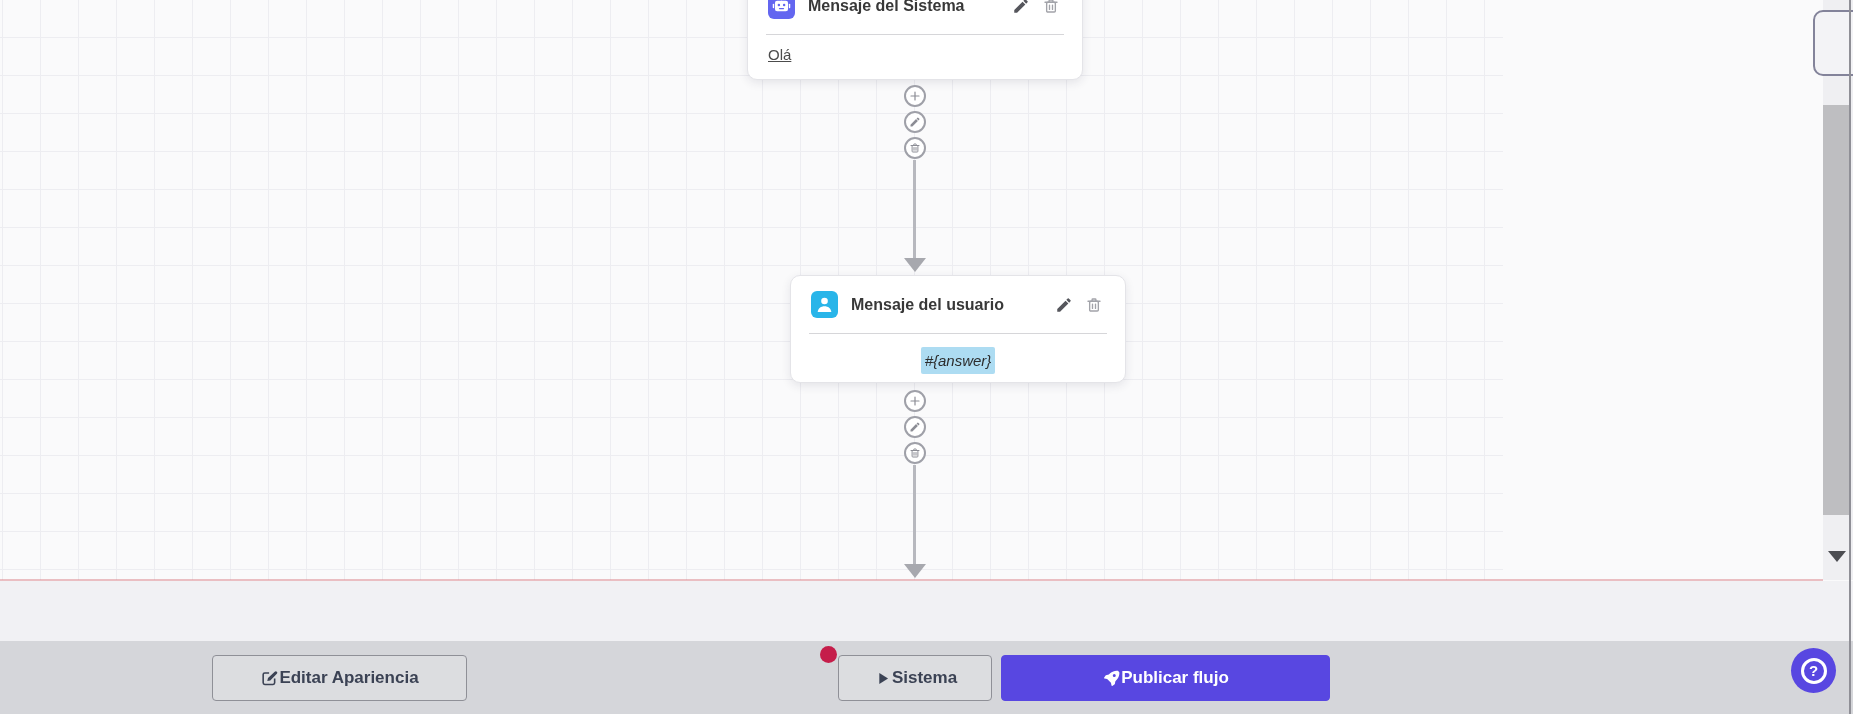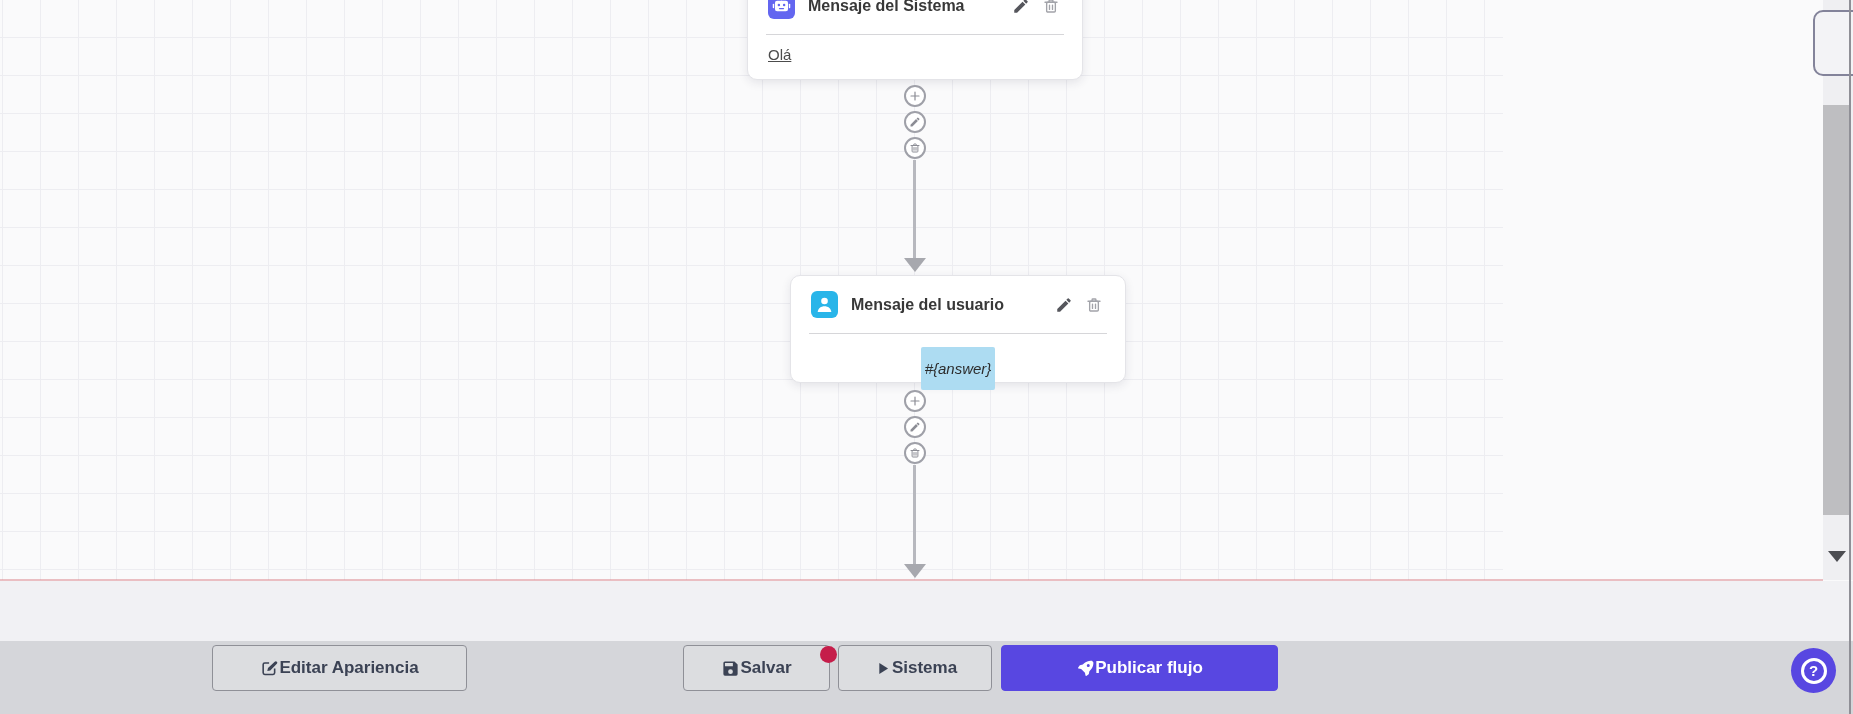--- a/index.html
+++ b/index.html
@@ -44,21 +44,21 @@
   .node-action { width: 18px; height: 18px; cursor: pointer; flex: 0 0 auto; }
   .node-action + .node-action { margin-left: 12px; }
   .node-action.edit { color: #55565c; }
   .node-action.del  { color: #a2a3a9; }
   .node-action svg { width: 100%; height: 100%; display: block; }
   .node-divider { height: 1px; background: #d6d6d9; margin: 0 18px; }
   .node-body { padding: 11px 20px 18px; font-size: 15px; color: #4c4c4c; text-decoration: underline; }
   .node-body.centered { text-align: center; padding-top: 13px; }
   .var-chip {
     display: inline-block; font-style: italic; color: #2c2c2c;
-    background: #addcf2; padding: 13px 4px; border-radius: 2px; font-size: 15px;
+    background: #addcf2; padding: 5px 4px; border-radius: 2px; font-size: 15px;
   }
 
   
   .connector-stack { position: absolute; left: 904px; width: 22px; display: flex; flex-direction: column; gap: 4px; }
   .connector-btn {
     width: 22px; height: 22px; border-radius: 50%; background: #ffffff;
     border: 2px solid #9fa0a8; color: #8c8d95; cursor: pointer;
     display: flex; align-items: center; justify-content: center;
   }
   .connector-btn svg { width: 12px; height: 12px; display: block; }
@@ -81,21 +81,21 @@
     position: absolute; left: 1813px; top: 10px; width: 52px; height: 66px;
     background: #f3f3f6; border: 2px solid #83839a; border-radius: 10px;
   }
   .window-edge { position: absolute; left: 1849px; top: 0; width: 2px; height: 714px; background: #8f8f96; }
 
   
   .strip { position: absolute; left: 0; top: 581px; width: 1853px; height: 60px; background: #f1f1f4; }
   .toolbar { position: absolute; left: 0; top: 641px; width: 1853px; height: 73px; background: #d5d6da; }
 
   .tb-btn {
-    position: absolute; top: 4px; height: 46px;
+    position: absolute; top: 14px; height: 46px;
     display: flex; align-items: center; justify-content: center; 
     background: #dcdde0; border: 1px solid #8f9097; border-radius: 4px;
     font-family: "Liberation Sans", sans-serif;
     font-size: 17px; font-weight: 700; color: #3b4254; cursor: pointer;
   }
   .tb-btn svg { width: 19px; height: 19px; flex: 0 0 auto; }
   .tb-btn.primary { background: #5847e1; border: 1px solid #5847e1; color: #ffffff; }
   .badge-dot {
     position: absolute; left: 820px; top: 5px; width: 17px; height: 17px;
     border-radius: 50%; background: #c51d4a;
@@ -241,36 +241,30 @@
 
     <button class="tb-btn" style="left:212px; width:255px;">
       <svg viewBox="0 0 24 24" fill="none" stroke="currentColor" stroke-width="2">
         <path d="M11.5 5H6a2 2 0 0 0-2 2v10.5a2 2 0 0 0 2 2h10.5a2 2 0 0 0 2-2V12"></path>
         <path d="M18.6 3.4a1.9 1.9 0 0 1 2.7 2.7L13 14.4l-3.8.9.9-3.8 8.5-8.1z" fill="currentColor" stroke="none"></path>
       </svg>
       <span>Editar Apariencia</span>
     </button>
 
 
-    <button class="tb-btn" style="left:683px; width:147px;">
-      <svg viewBox="0 0 24 24" fill="currentColor">
-        <path d="M17 3H5a2 2 0 0 0-2 2v14a2 2 0 0 0 2 2h14a2 2 0 0 0 2-2V7l-4-4zm-5 16a3 3 0 1 1 0-6 3 3 0 0 1 0 6zm3-10H5V5h10v4z"></path>
-      </svg>
-      <span>Salvar</span>
-    </button>
     <div class="badge-dot"></div>
 
     <button class="tb-btn" style="left:838px; width:154px;">
       <svg viewBox="0 0 24 24" fill="currentColor">
         <path d="M8 5v14l11-7z"></path>
       </svg>
       <span>Sistema</span>
     </button>
 
-    <button class="tb-btn primary" style="left:1001px; width:277px;">
+    <button class="tb-btn primary" style="left:1001px; width:329px;">
       <svg viewBox="0 0 24 24" fill="currentColor">
         <path d="M20.9 3.1c-.1-.4-.4-.7-.8-.8-2.7-.6-7.1.4-9.8 3.1L8.6 7.1 5 7.8c-.3.1-.6.3-.7.6L2.6 11c-.2.4 0 .9.5 1l3.4.7 4.8 4.8.7 3.4c.1.5.6.7 1 .5l2.6-1.7c.3-.2.5-.4.6-.7l.7-3.6 1.7-1.7c2.7-2.7 3.7-7.1 3.3-9.6zM15.5 10.2a1.9 1.9 0 1 1 0-3.8 1.9 1.9 0 0 1 0 3.8z"></path>
       </svg>
       <span>Publicar flujo</span>
     </button>
 
 
     <div class="help-btn">
       <div class="help-ring">
         <span>?</span>

